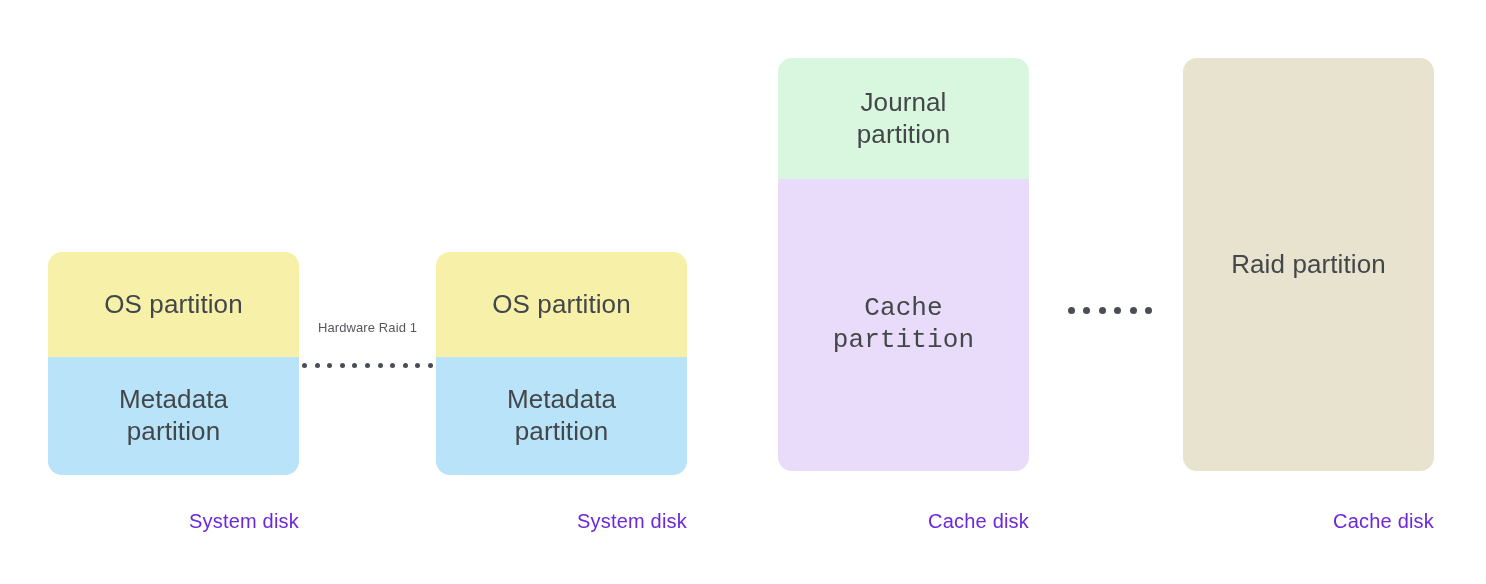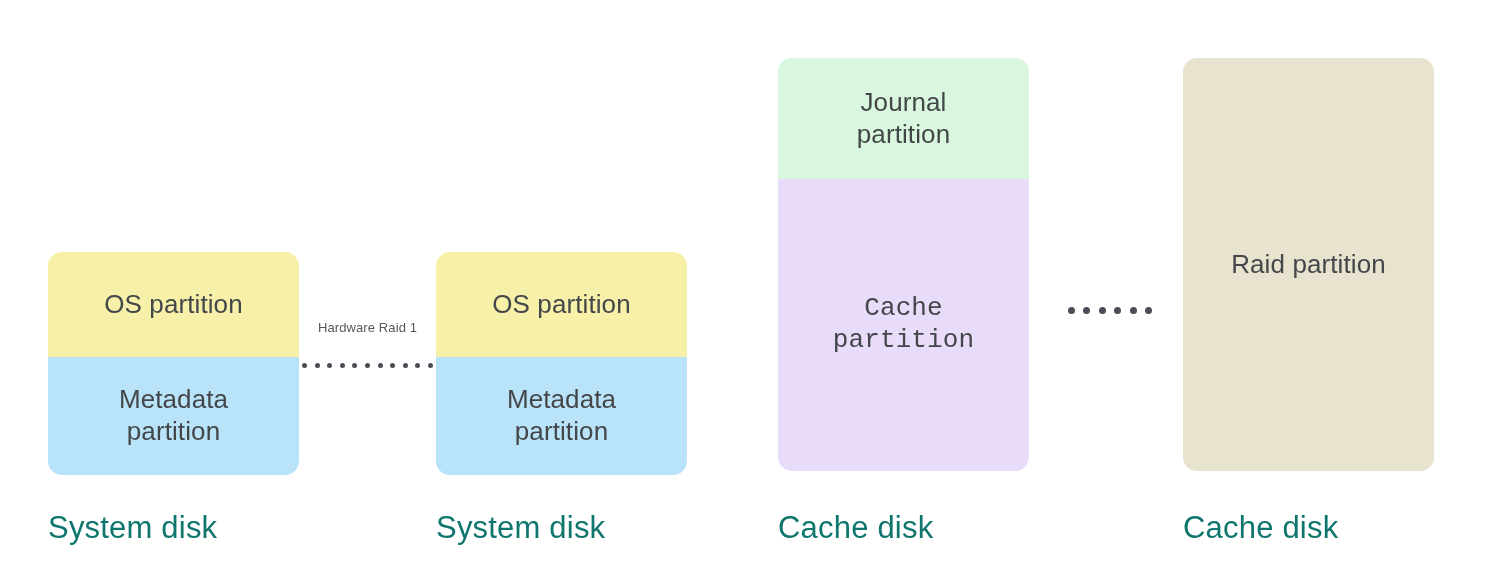--- a/index.html
+++ b/index.html
@@ -53,23 +53,23 @@
   }
 
   .partition span {
     display: block;
   }
 
   
   .disk-caption {
     position: absolute;
     width: 251px;
-    text-align: left;
-    color: #0f766e;
-    font-size: 31px;
+    text-align: right;
+    color: #6d28d9;
+    font-size: 20px;
     font-weight: 400;
     letter-spacing: 0.2px;
     white-space: nowrap;
   }
 
   
   #raid-connector {
     position: absolute;
     left: 299px;
     top: 320px;

